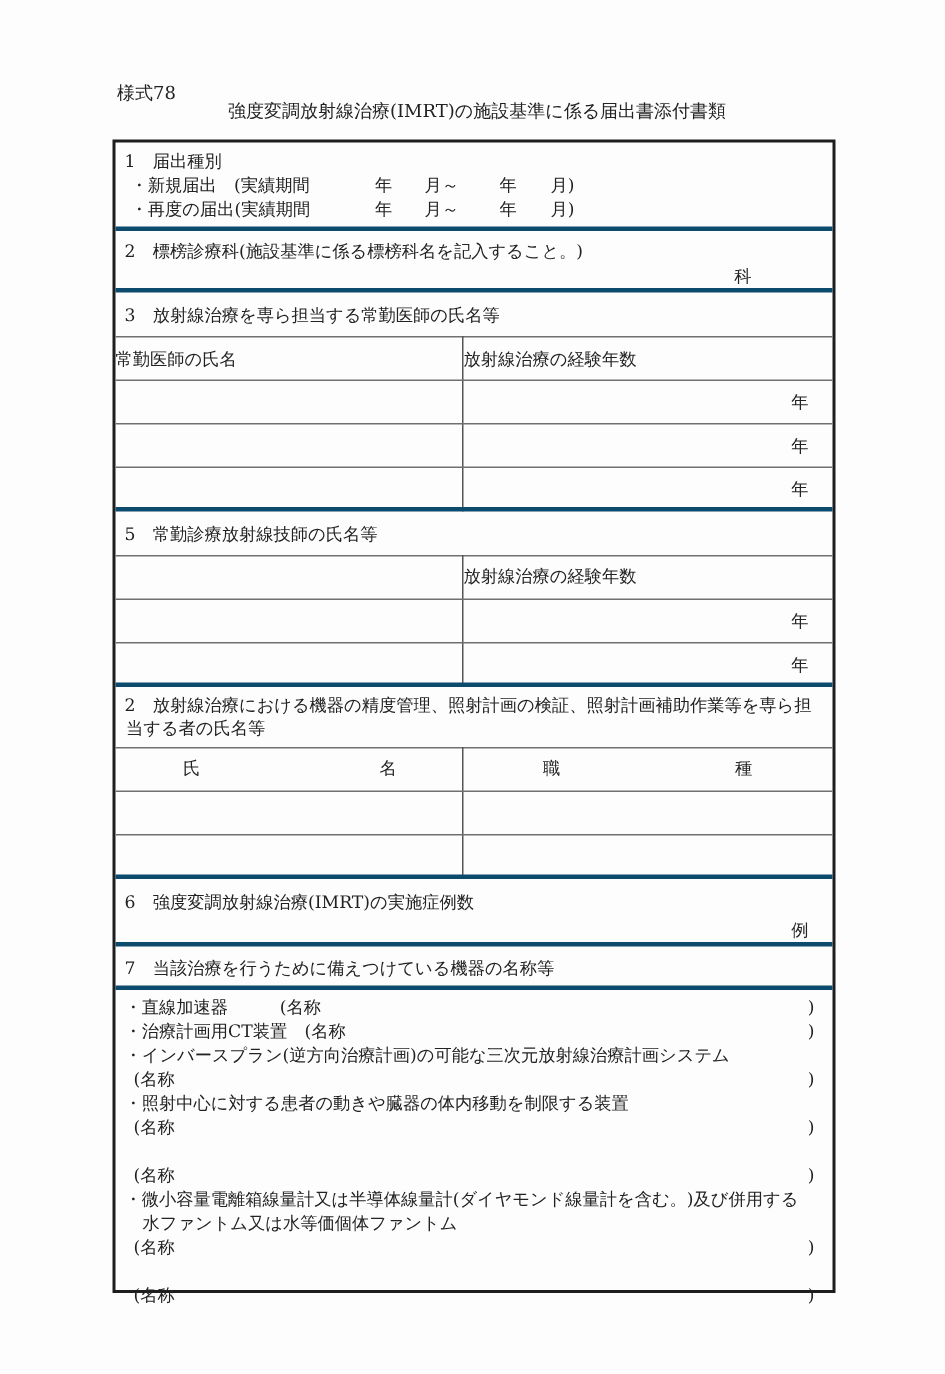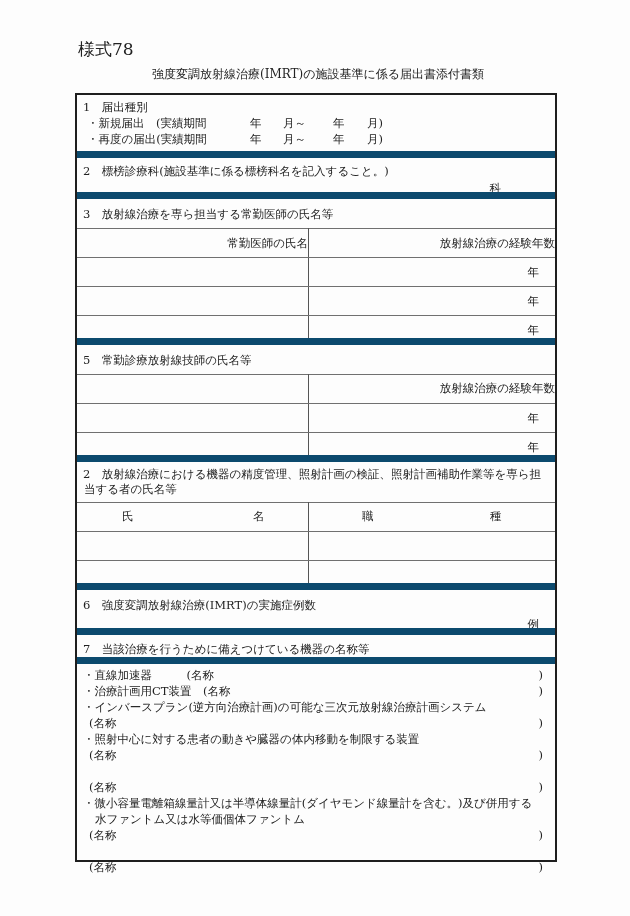--- a/index.html
+++ b/index.html
@@ -1,26 +1,26 @@
 <!DOCTYPE html>
 <html><head>
 <meta charset="utf-8">
 <style>
   * { box-sizing: border-box; margin: 0; padding: 0; }
   html, body { width: 630px; height: 916px; background: #fdfdfd; }
   body { position: relative; font-family: "DejaVu Serif", "Liberation Serif", serif; color: #222; font-size: 11.5px; overflow: hidden; }
-  .form-no { position: absolute; left: 78px; top: 38px; font-size: 17px; }
+  .form-no { position: absolute; left: 78px; top: 54px; font-size: 12px; }
   .title { position: absolute; left: 0; width: 630px; top: 66px; text-align: center; font-size: 12px; padding-left: 6px; }
   .box { position: absolute; left: 75px; top: 93px; width: 482px; height: 769px; border: 2px solid #1e1e1e; }
-  .sec { position: absolute; left: 0; right: 0; border-top: 7px solid #0c4a6e; }
+  .sec { position: absolute; left: 0; right: 0; border-top: 3px solid #0c4a6e; }
   .sec.first { border-top: none; }
   .line { position: absolute; white-space: nowrap; }
   .hdr { position: absolute; left: 0; right: 0; border-top: 1px solid #707070; }
   .col-div { position: absolute; left: 231px; width: 1px; background: #555; }
-  .cell-label { position: absolute; text-align: right; white-space: nowrap; }
+  .cell-label { position: absolute; text-align: left; white-space: nowrap; }
   .unit { position: absolute; right: 16px; white-space: nowrap; }
   .row-line { position: absolute; left: 0; right: 0; border-top: 1px solid #707070; }
   .paren-r { position: absolute; right: 12px; }
 </style>
 </head>
 <body>
 
 <div class="form-no">様式78</div>
 <div class="title">強度変調放射線治療(IMRT)の施設基準に係る届出書添付書類</div>
 

